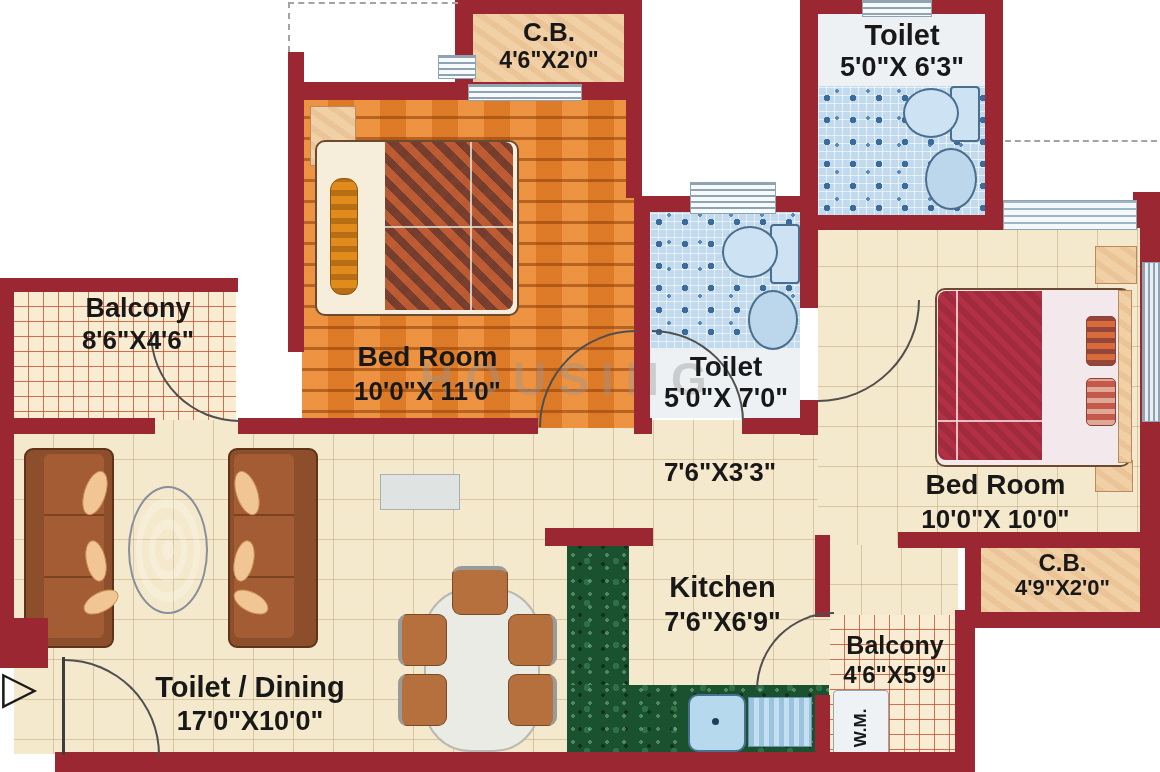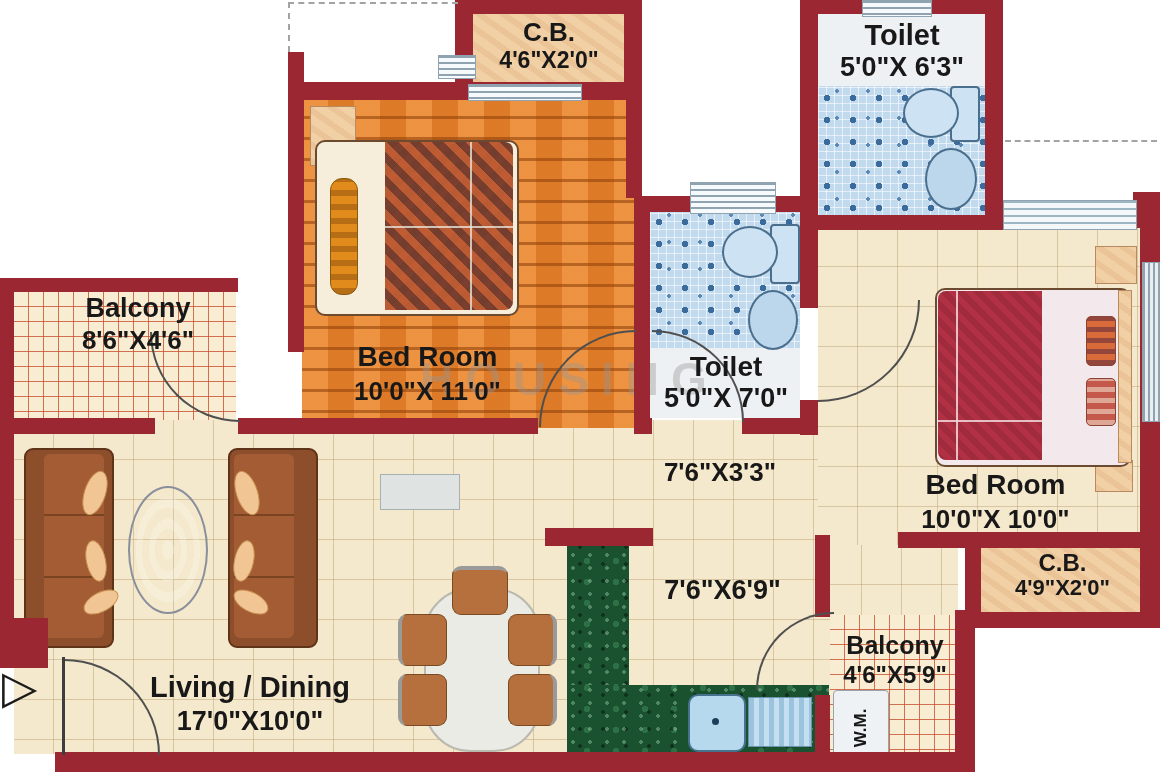--- a/index.html
+++ b/index.html
@@ -217,24 +217,25 @@
   </div>
   <div class="abs lbl" style="left:888px;top:470px;width:215px;font-size:28px;">
     <span class="block">Bed Room</span>
     <span class="dims" style="font-size:26px;">10'0"X 10'0"</span>
   </div>
   <div class="abs lbl" style="left:985px;top:550px;width:155px;font-size:24px;">
     <span class="block">C.B.</span>
     <span class="dims" style="font-size:22px;margin-top:0;">4'9"X2'0"</span>
   </div>
   <div class="abs lbl" style="left:630px;top:572px;width:185px;font-size:29px;">
+    <span class="block">Kitchen</span>
     <span class="dims" style="font-size:27px;">7'6"X6'9"</span>
   </div>
   <div class="abs lbl" style="left:820px;top:632px;width:150px;font-size:25px;">
     <span class="block">Balcony</span>
     <span class="dims" style="font-size:24px;margin-top:2px;">4'6"X5'9"</span>
   </div>
   <div class="abs lbl" style="left:130px;top:672px;width:240px;font-size:29px;">
-    <span class="block">Living / Dining</span>
+    <span class="block">Toilet / Dining</span>
     <span class="dims" style="font-size:27px;margin-top:3px;">17'0"X10'0"</span>
   </div>
 
 </div>
 
 </body></html>

